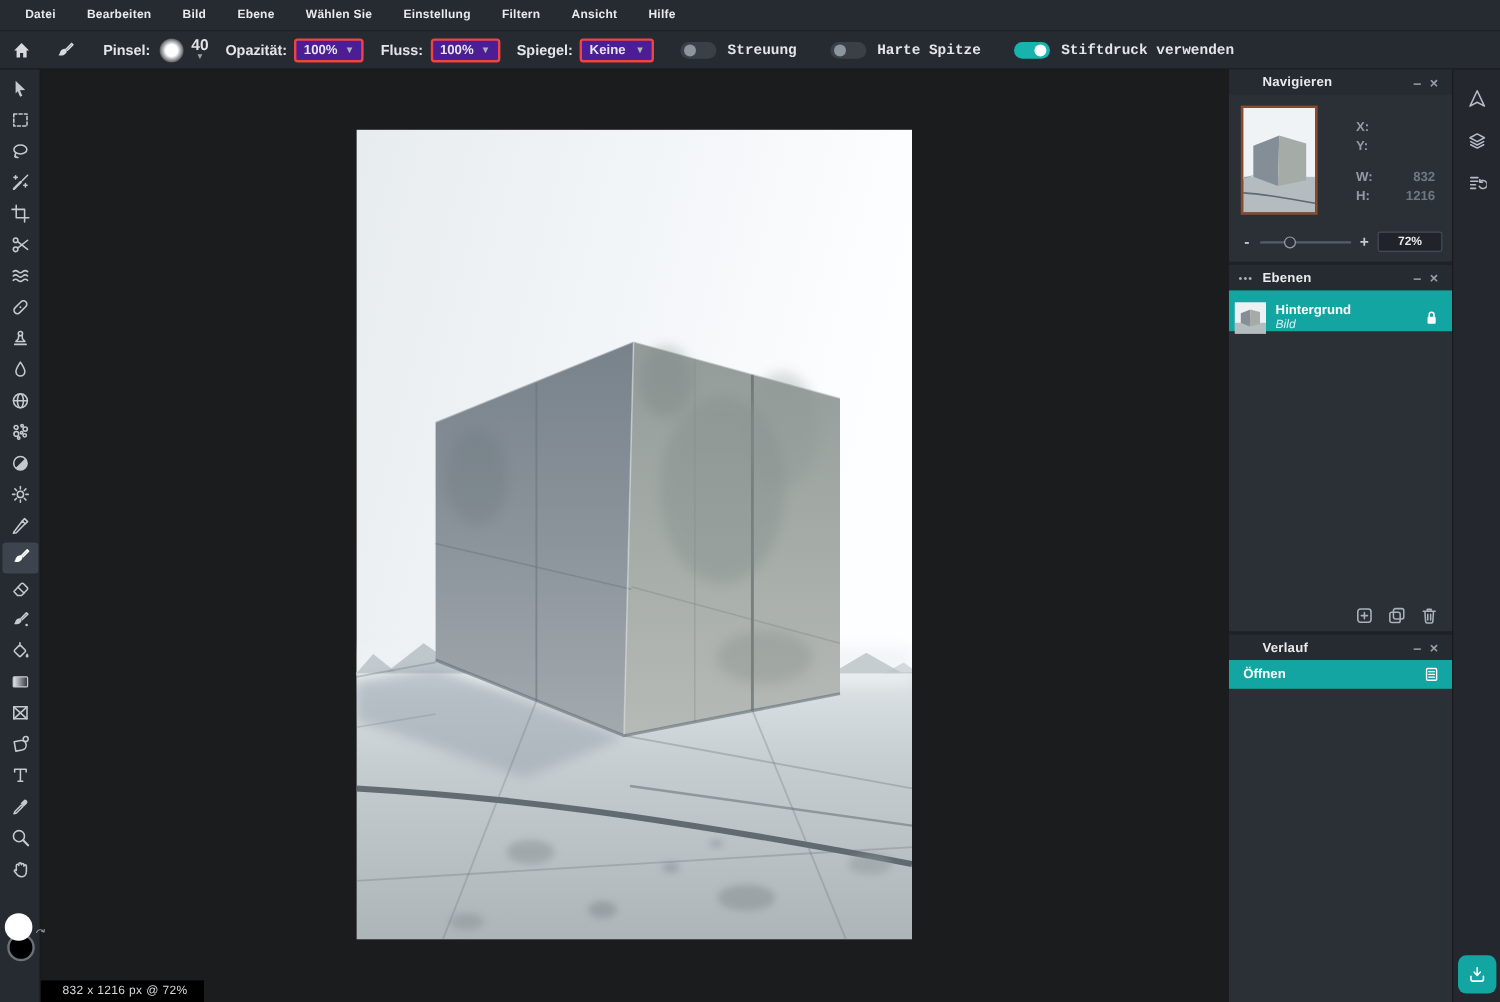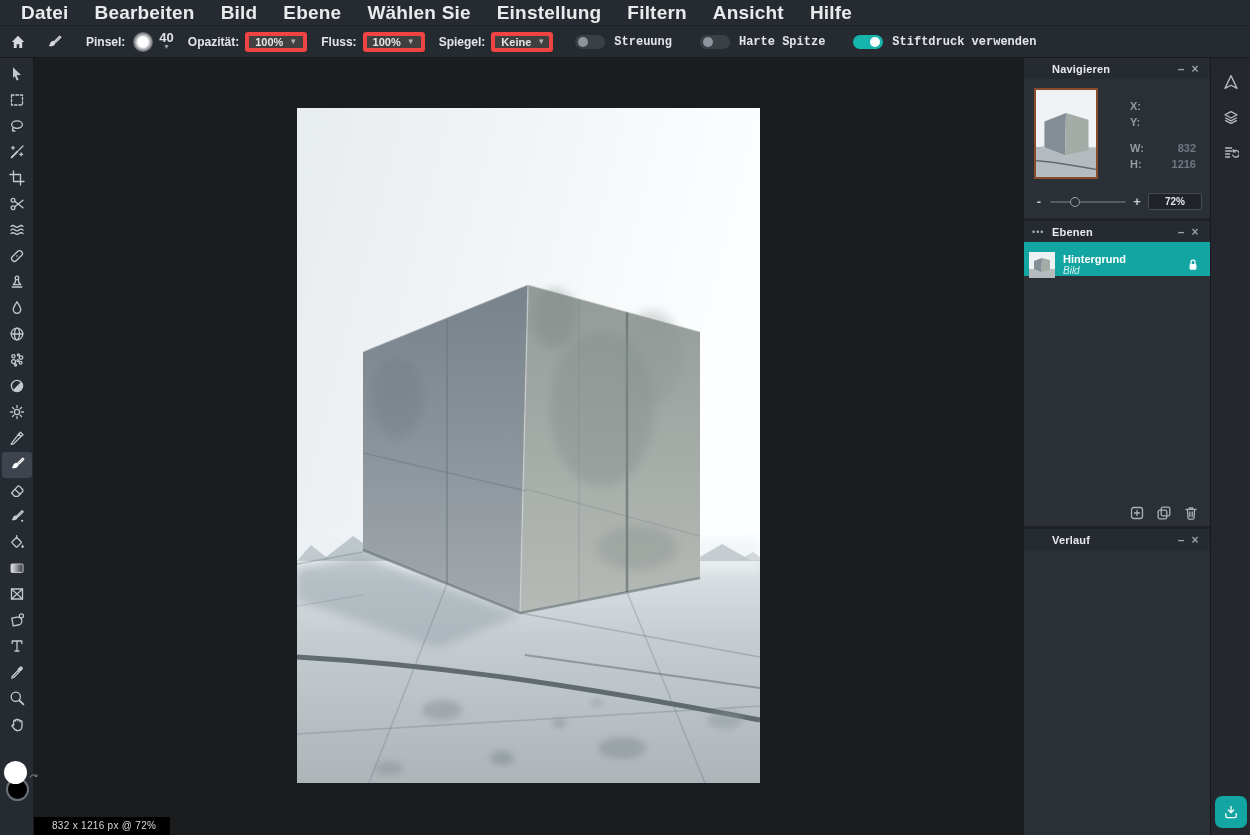--- a/index.html
+++ b/index.html
@@ -3,34 +3,34 @@
 <meta charset="utf-8">
 <style>
   * { margin:0; padding:0; box-sizing:border-box; }
   html,body { width:1250px; height:835px; overflow:hidden; background:#1b1c1e;
     font-family:"Liberation Sans", sans-serif; -webkit-font-smoothing:antialiased; }
   .app { width:1250px; height:835px; display:flex; flex-direction:column; position:relative; }
 
   
   .menubar { height:26px; background:#262a31; display:flex; align-items:center;
     padding-left:8px; border-bottom:1px solid #1d2026; flex:none; }
-  .menu-item { color:#e8eaec; font-size:19px; font-weight:600; padding:0 13px; cursor:default; letter-spacing:.2px; }
+  .menu-item { color:#e8eaec; font-size:10px; font-weight:600; padding:0 13px; cursor:default; letter-spacing:.2px; }
 
   
   .optionsbar { height:32px; background:#262a31; display:flex; align-items:center;
     border-bottom:1px solid #17191d; flex:none; color:#e8eaec; }
   .ob-btn { background:none; border:none; color:#d6dade; width:30px; height:26px;
     display:flex; align-items:center; justify-content:center; margin:0 3px; cursor:pointer; }
   .ob-label { font-size:12px; font-weight:600; color:#e3e6e9; margin:0 6px 0 14px; }
   .brush-preview { width:20px; height:20px; border-radius:50%; margin-left:2px;
     background:radial-gradient(circle, #ffffff 0%, #ffffff 35%, rgba(255,255,255,0.25) 70%, rgba(255,255,255,0) 100%); }
   .brush-size { display:flex; flex-direction:column; align-items:center; margin-left:6px; line-height:9px; }
   .brush-size .num { font-size:13px; font-weight:700; color:#dfe3e6; }
   .brush-size .caret { font-size:8px; color:#9aa1a8; }
-  .ob-select { height:20px; background:#404040; border:4px solid #ef4444; border-radius:3px;
+  .ob-select { height:20px; background:#4c1d95; border:2px solid #ef4444; border-radius:3px;
     color:#e3e6e9; font-size:11px; font-weight:600; display:flex; align-items:center;
     padding:0 6px; gap:6px; cursor:pointer; }
   .ob-select .caret { font-size:8px; color:#aab1b8; }
   .toggle-group { display:flex; align-items:flex-end; margin-left:22px;font-family:Liberation Mono, monospace; }
   .switch { width:30px; height:14px; border-radius:8px; background:#3a4046; position:relative;
     display:inline-block; cursor:pointer; flex:none; }
   .switch .knob { width:10px; height:10px; border-radius:50%; background:#8d959c; position:absolute; top:2px; left:3px; }
   .switch.on { background:#17b3ad; }
   .switch.on .knob { left:17px; background:#ffffff; }
   .toggle-group .ob-label { margin-left:9px; }
@@ -554,20 +554,29 @@
       </section>
 
       <section class="panel history-panel">
         <div class="phead">
           <span class="phead-spacer"></span>
           <span class="ptitle">Verlauf</span>
           <span class="pmin">–</span>
           <span class="pclose">×</span>
         </div>
         <div id="hist-list">
+            <div class="hist-item selected">
+              <span class="hlabel">Öffnen</span>
+              <span class="hicon">
+                <svg width="14" height="14" viewBox="0 0 16 16">
+                  <rect x="3.2" y="2.4" width="9.6" height="11.2" rx="1" fill="none" stroke="currentColor" stroke-width="1.3" stroke-linecap="round" stroke-linejoin="round"></rect>
+                  <path d="M5.3 5.4 h5.4 M5.3 8 h5.4 M5.3 10.6 h5.4" fill="none" stroke="currentColor" stroke-width="1.3" stroke-linecap="round" stroke-linejoin="round"></path>
+                </svg>
+              </span>
+            </div>
           </div>
       </section>
     </div>
 
     <div class="rightstrip">
       <button class="strip-btn">
           <span style="display: inline-flex;">
             <svg width="16" height="16" viewBox="0 0 16 16">
               <path d="M8 1.6 L14 14.4 L8 11.2 L2 14.4 Z" fill="none" stroke="currentColor" stroke-width="1.3" stroke-linecap="round" stroke-linejoin="round"></path>
             </svg>

